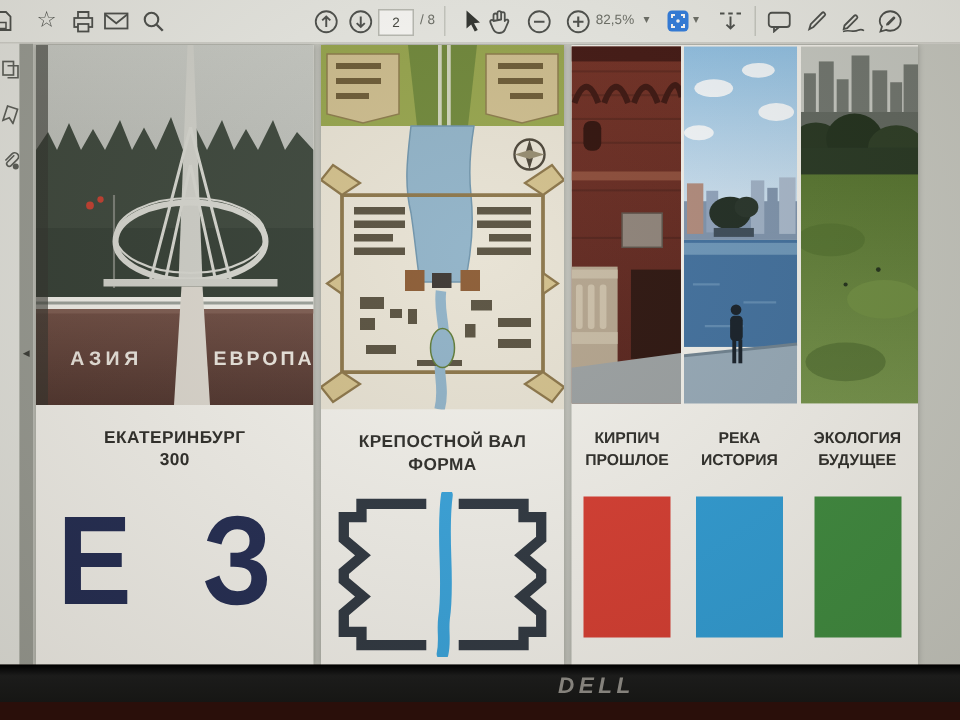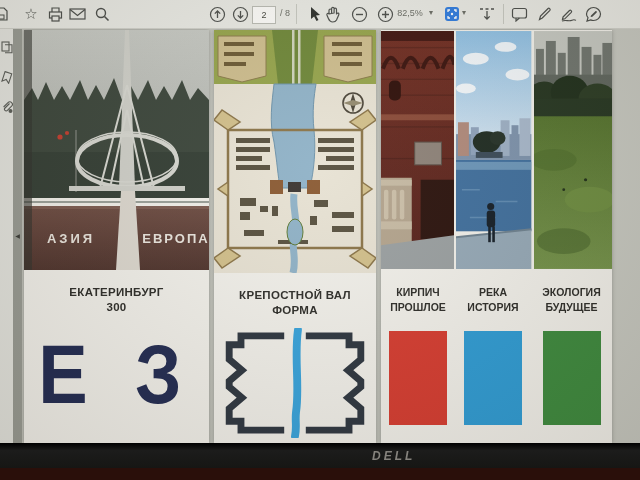--- a/index.html
+++ b/index.html
@@ -40,21 +40,21 @@
   .stripphotos{display:flex;gap:2px;}
   .cols{display:flex;margin-top:15px;}
   .col{text-align:center;font-weight:700;font-size:10.5px;line-height:14.5px;color:#2c2c29;}
   .col1{width:74px;}.col2{width:76px;}.col3{width:81px;}
   .swatches{display:flex;margin-top:17px;}
   .swwrap{display:flex;justify-content:center;}
   .swatch{width:58px;height:94px;}
   
   .bezel{position:absolute;left:0;top:443px;width:640px;height:25px;
          background:linear-gradient(#000 0,#1c1c1b 30%,#161614 100%);z-index:6;}
-  .dell{position:absolute;left:372px;top:6px;font-size:12px;font-weight:700;
+  .dell{position:absolute;left:372px;top:6px;font-size:15px;font-weight:700;
         letter-spacing:3px;color:#85827c;font-style:italic;}
   .desk{position:absolute;left:0;top:468px;width:640px;height:12px;background:#2a0f0a;z-index:6;}
   .glare{position:absolute;left:0;top:0;width:640px;height:443px;pointer-events:none;z-index:7;
          background:radial-gradient(ellipse at 50% 38%,rgba(255,250,238,.05),rgba(52,40,22,.14));}
 </style>
 </head>
 <body>
 
 <div class="screen">
 

